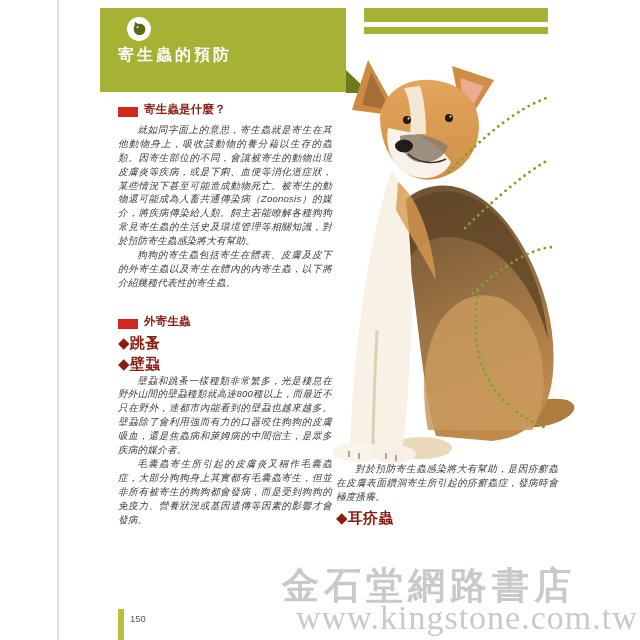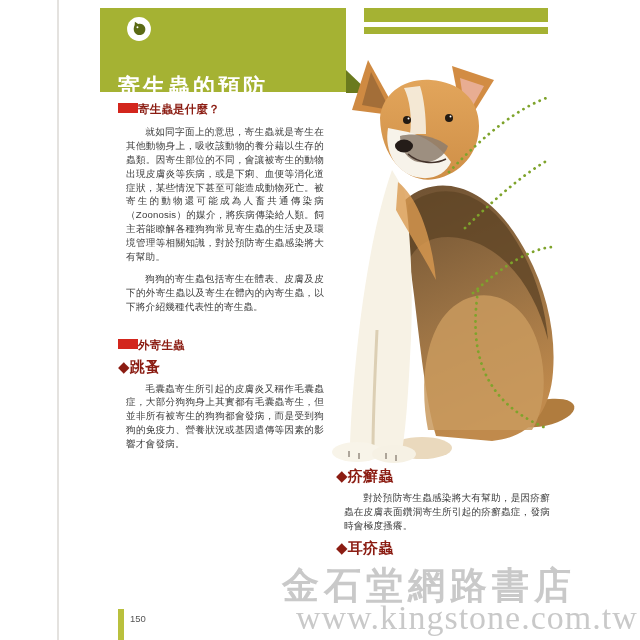--- a/index.html
+++ b/index.html
@@ -4,34 +4,34 @@
 <style>
   html,body{margin:0;padding:0;}
   body{width:640px;height:640px;position:relative;background:#ffffff;overflow:hidden;
        font-family:"Liberation Sans","DejaVu Sans",sans-serif;}
   .page{position:absolute;inset:0;background:#fff;}
   .edge-line{position:absolute;left:57px;top:0;width:2px;height:640px;background:#e4e2df;}
 
   
   .header-block{position:absolute;left:100px;top:8px;width:246px;height:84px;background:#a5b233;}
   .header-title{position:absolute;left:18px;top:37px;color:#ffffff;font-weight:bold;
-                font-size:22px;letter-spacing:3px;white-space:nowrap;margin-top:27px;}
+                font-size:16px;letter-spacing:3px;white-space:nowrap;}
   .header-icon{position:absolute;left:26px;top:8px;width:26px;height:26px;}
   .fold-corner{position:absolute;left:346px;top:70px;width:24px;height:23px;background:#6a7a1e;
                clip-path:polygon(0 0,100% 100%,0 100%);}
   .band-top{position:absolute;left:364px;top:8px;width:184px;height:14px;background:#a5b233;}
   .band-stripe{position:absolute;left:364px;top:27px;width:184px;height:7px;background:#a5b233;}
 
   
   .col{position:absolute;color:#3c3c3c;font-size:9.6px;line-height:13.9px;text-align:justify;
        letter-spacing:0.2px;}
   .col-left{left:118px;top:103px;width:214px;}
   .col-right{left:336px;top:462px;width:222px;}
-  .col p{margin:8px;text-indent:2em;}
-  .sec-head{display:flex;align-items:flex-start;font-size:11.5px;font-weight:bold;
+  .col p{margin:0;text-indent:2em;font-style:italic;}
+  .sec-head{display:flex;align-items:flex-end;gap:6px;font-size:11.5px;font-weight:bold;
             color:#8b1c12;margin:0 0 6px;}
   .sec-head.mt{margin-top:25px;}
   .red-sq{display:inline-block;width:20px;height:10px;background:#d3261d;flex:0 0 auto;}
   .sub-head{font-size:15px;font-weight:bold;color:#8b1c12;margin:7px 0 3px;text-indent:0;}
 
   
   .footer-bar{position:absolute;left:118px;top:609px;width:6px;height:31px;background:#b9c03d;}
   .page-number{position:absolute;left:130px;top:613px;font-size:9.5px;color:#555;text-align:center;}
 
   
@@ -123,26 +123,27 @@
     <p>就如同字面上的意思，寄生蟲就是寄生在其他動物身上，吸收該動物的養分藉以生存的蟲類。因寄生部位的不同，會讓被寄生的動物出現皮膚炎等疾病，或是下痢、血便等消化道症狀，某些情況下甚至可能造成動物死亡。被寄生的動物還可能成為人畜共通傳染病（Zoonosis）的媒介，將疾病傳染給人類。飼主若能瞭解各種狗狗常見寄生蟲的生活史及環境管理等相關知識，對於預防寄生蟲感染將大有幫助。</p>
     <p>狗狗的寄生蟲包括寄生在體表、皮膚及皮下的外寄生蟲以及寄生在體內的內寄生蟲，以下將介紹幾種代表性的寄生蟲。</p>
 
     <div class="sec-head mt">
       <span class="red-sq"></span>
       <span>外寄生蟲</span>
     </div>
 
     <div class="sub-head">◆跳蚤</div>
 
+    <div class="sub-head">◆壁蝨</div>
+    <p>壁蝨和跳蚤一樣種類非常繁多，光是棲息在野外山間的壁蝨種類就高達800種以上，而最近不只在野外，連都市內能看到的壁蝨也越來越多。壁蝨除了會利用強而有力的口器咬住狗狗的皮膚吸血，還是焦蟲病和萊姆病的中間宿主，是眾多疾病的媒介者。</p>
 
     <p>毛囊蟲寄生所引起的皮膚炎又稱作毛囊蟲症，大部分狗狗身上其實都有毛囊蟲寄生，但並非所有被寄生的狗狗都會發病，而是受到狗狗的免疫力、營養狀況或基因遺傳等因素的影響才會發病。</p>
   </div>
 
   <div class="col col-right">
-    <div class="sub-head">◆疥癬蟲</div>
     <p>對於預防寄生蟲感染將大有幫助，是因疥癬蟲在皮膚表面鑽洞寄生所引起的疥癬蟲症，發病時會極度搔癢。</p>
 
     <div class="sub-head">◆耳疥蟲</div>
   </div>
 
   <div class="footer-bar"></div>
   <div class="page-number">150</div>
 
   <div class="watermark">
     <div class="wm-name">金石堂網路書店</div>

